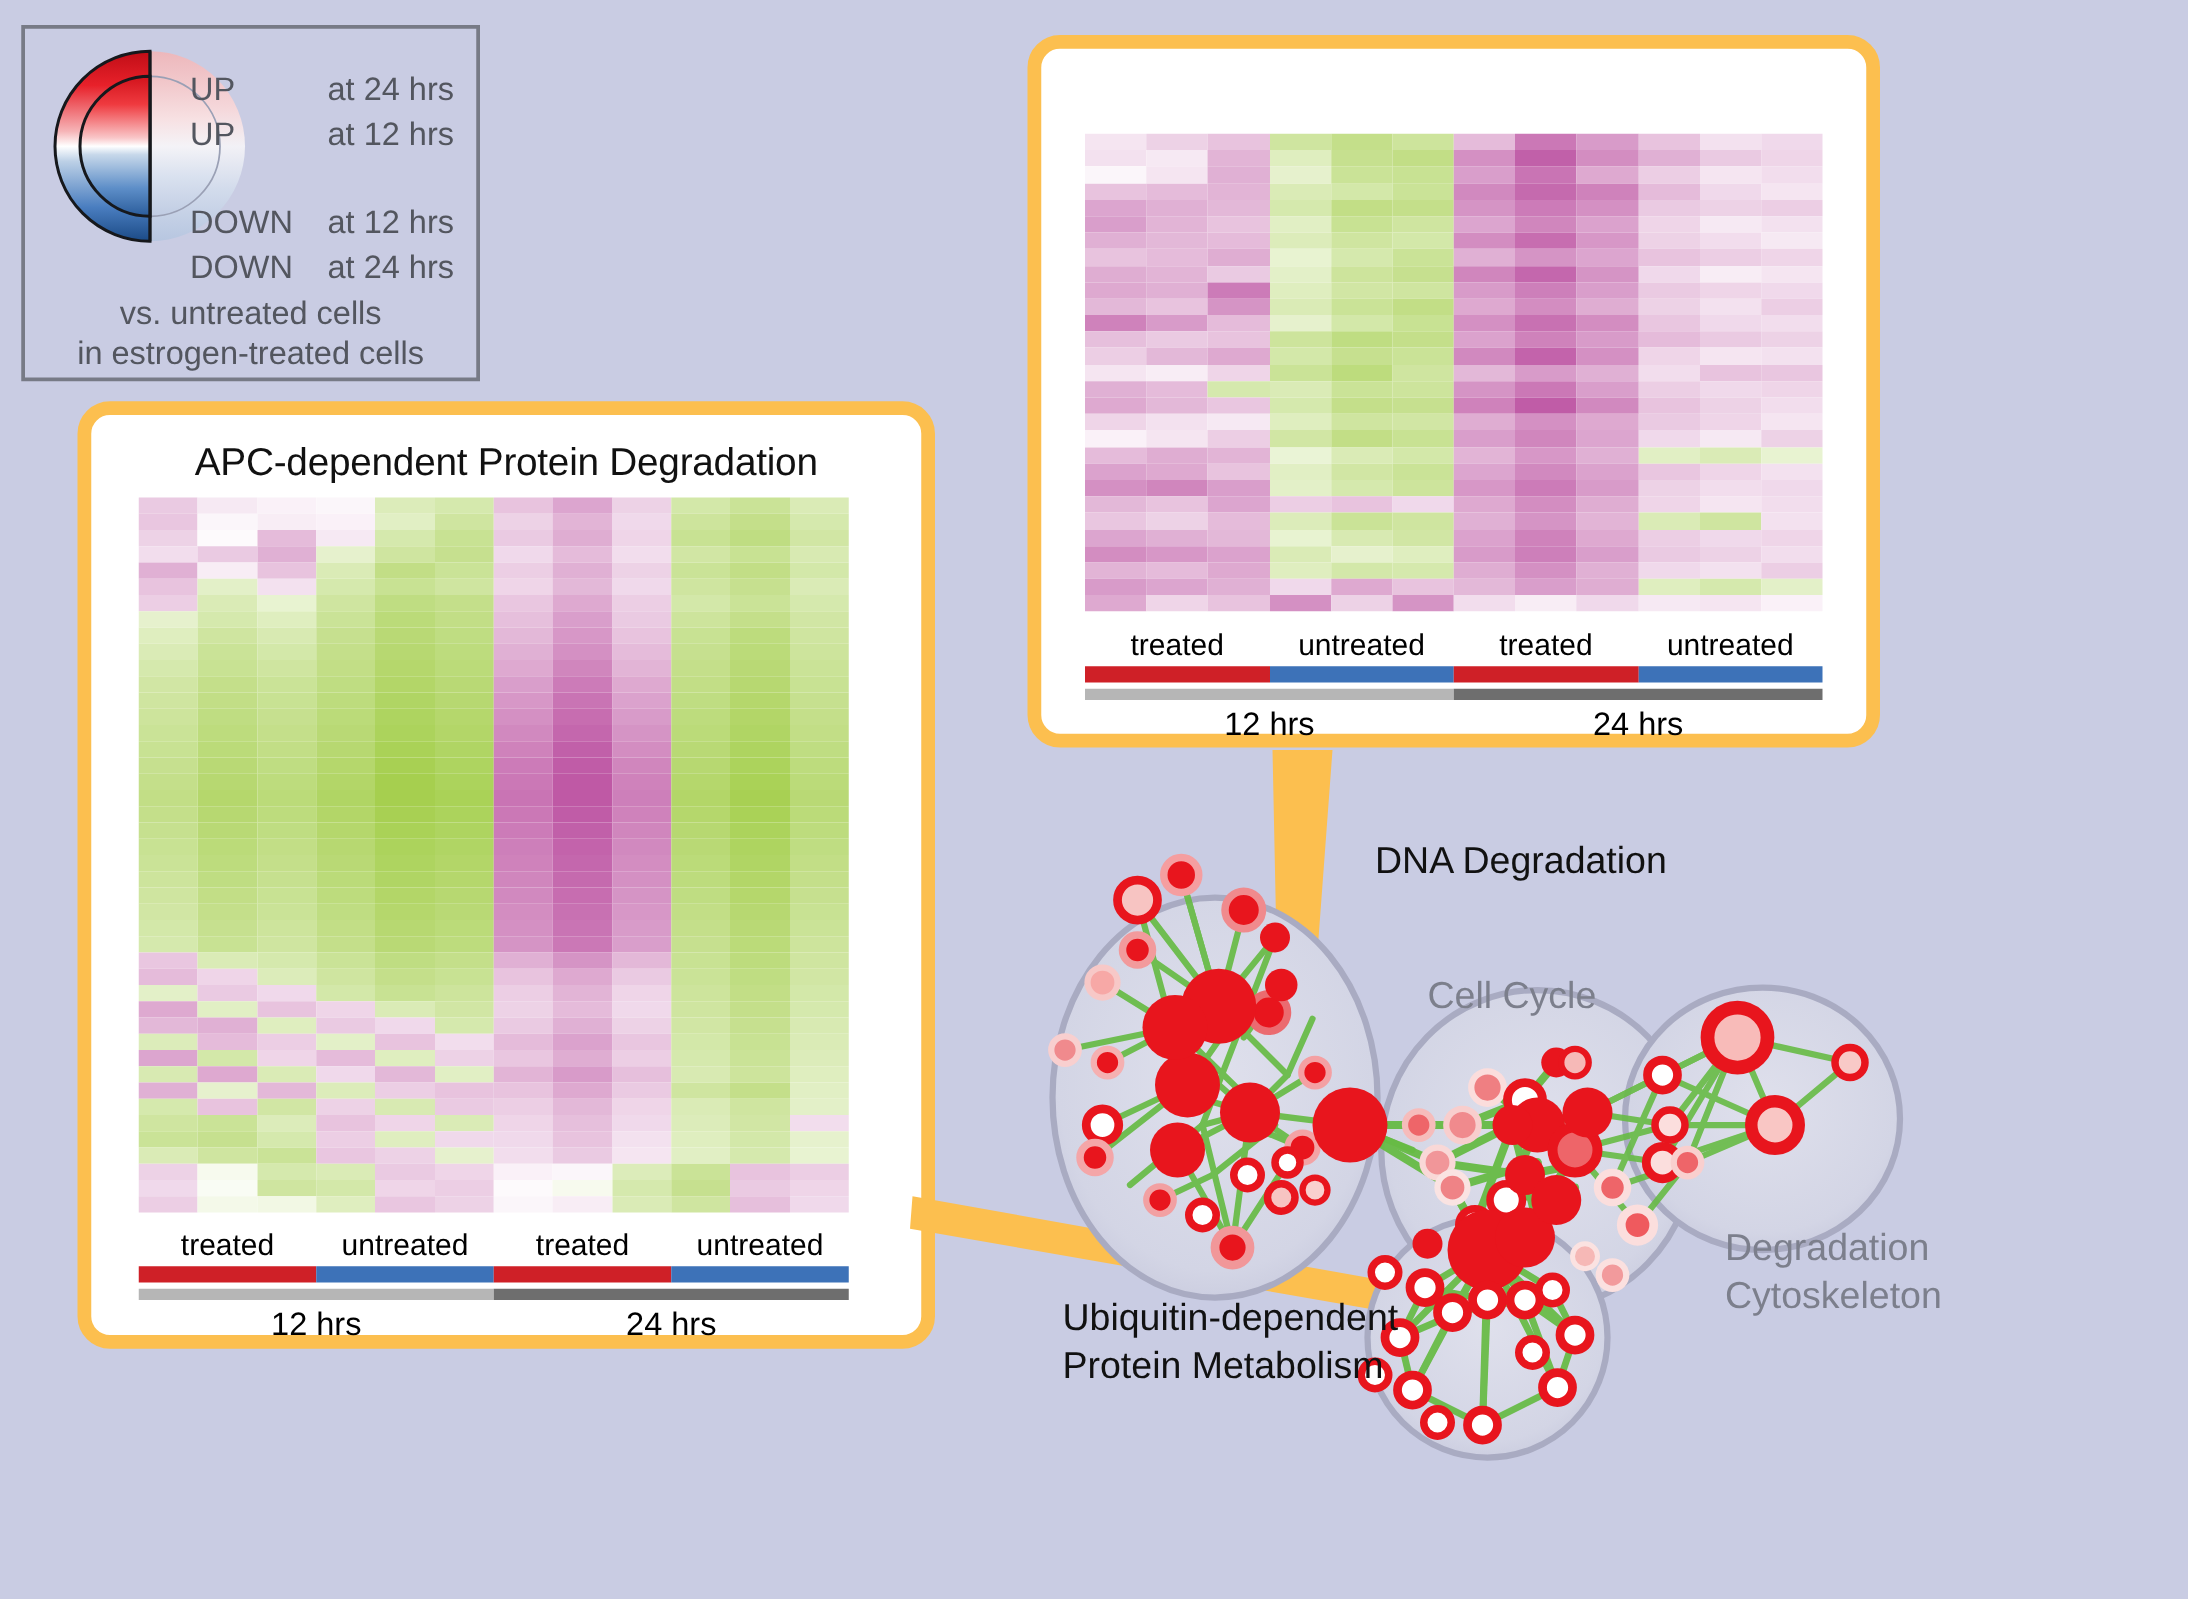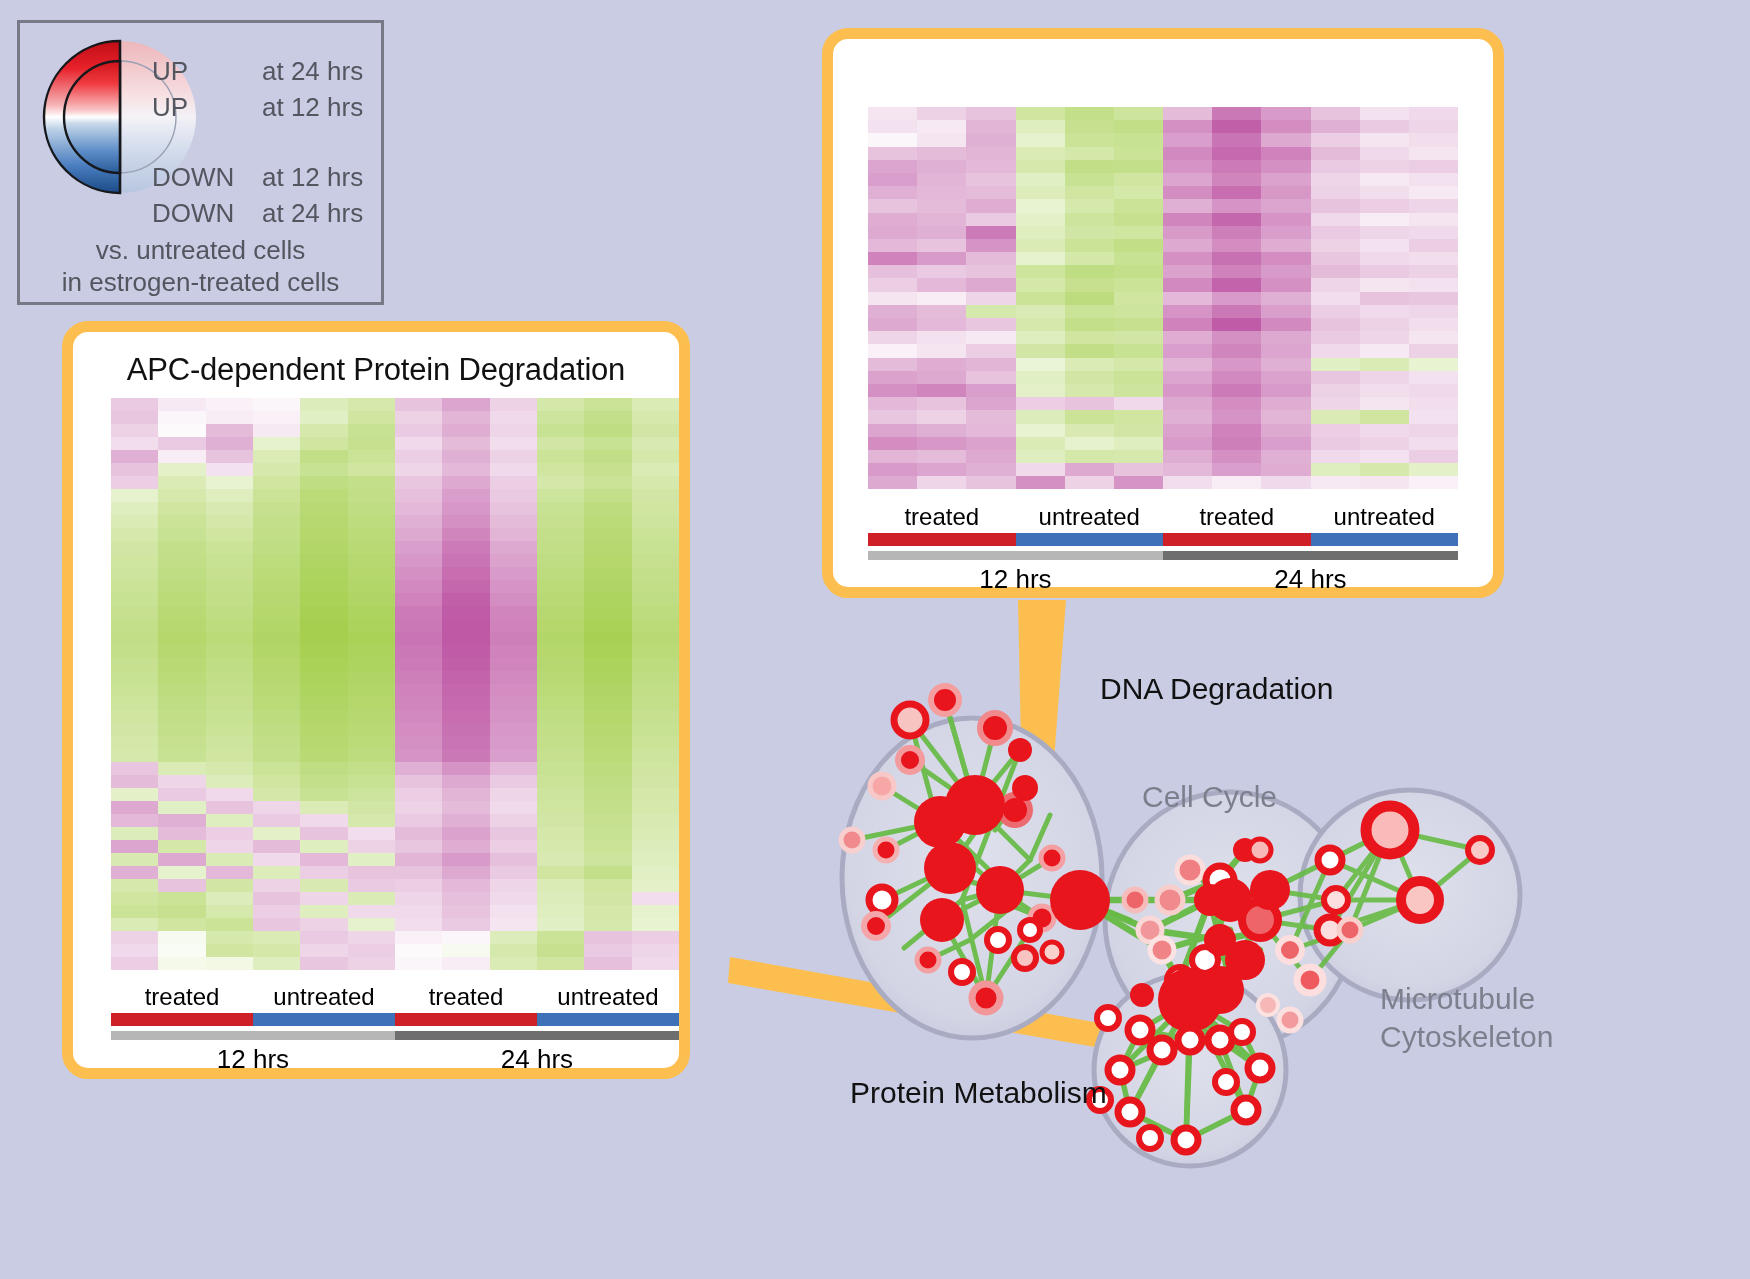--- a/index.html
+++ b/index.html
@@ -39,21 +39,21 @@
   
   #legend{left:440px;top:41px;width:302px;height:184px;}
   #legend .inner{padding:18px 16px 0 16px;}
   #legend .ltitle{font-size:29px;color:#000;text-align:center;line-height:1.16;}
   #legend .lrow{display:flex;align-items:center;gap:16px;margin-left:74px;margin-top:2px;}
   .swatch{width:26px;height:26px;border:2px solid #444;box-sizing:border-box;}
   #legend .lrow span.lab{font-size:29px;color:#000;}
 
   
   #panel-rep{left:822px;top:28px;width:682px;height:570px;}
-  #panel-apc{left:62px;top:321px;width:628px;height:758px;}
+  #panel-apc{left:62px;top:321px;width:686px;height:758px;}
 
   .hm-wrap{position:absolute;}
   .hm{display:grid;}
   .hm i{display:block;}
 
   
   .samp-labels{display:flex;font-size:24px;color:#000;text-align:center;}
   .samp-bar{display:flex;height:13px;}
   .time-bar{display:flex;height:9px;margin-top:5px;}
   .time-labels{display:flex;font-size:26px;color:#000;text-align:center;margin-top:4px;}
@@ -1309,18 +1309,19 @@
           <circle cx="360" cy="538" r="11" fill="#ffffff" stroke="#e8151d" stroke-width="6"></circle>
         </g>
 
         <circle cx="500" cy="420" r="11" fill="#f29a9c" stroke="#fbe0df" stroke-width="5"></circle>
         <circle cx="478" cy="405" r="10" fill="#f6b8b6" stroke="#fbe2e1" stroke-width="4"></circle>
       </g>
     </svg>
 
     <div class="clabel dark" style="left:310px;top:72px">DNA Degradation</div>
     <div class="clabel grey" style="left:352px;top:180px">Cell Cycle</div>
-    <div class="clabel grey" style="left:590px;top:382px">Microtubule</div>
+    <div class="clabel grey" style="left:590px;top:382px">Degradation</div>
     <div class="clabel grey" style="left:590px;top:420px">Cytoskeleton</div>
+    <div class="clabel dark2" style="left:60px;top:438px">Ubiquitin-dependent</div>
     <div class="clabel dark2" style="left:60px;top:476px">Protein Metabolism</div>
   </div>
 
 </div>
 
 </body></html>

